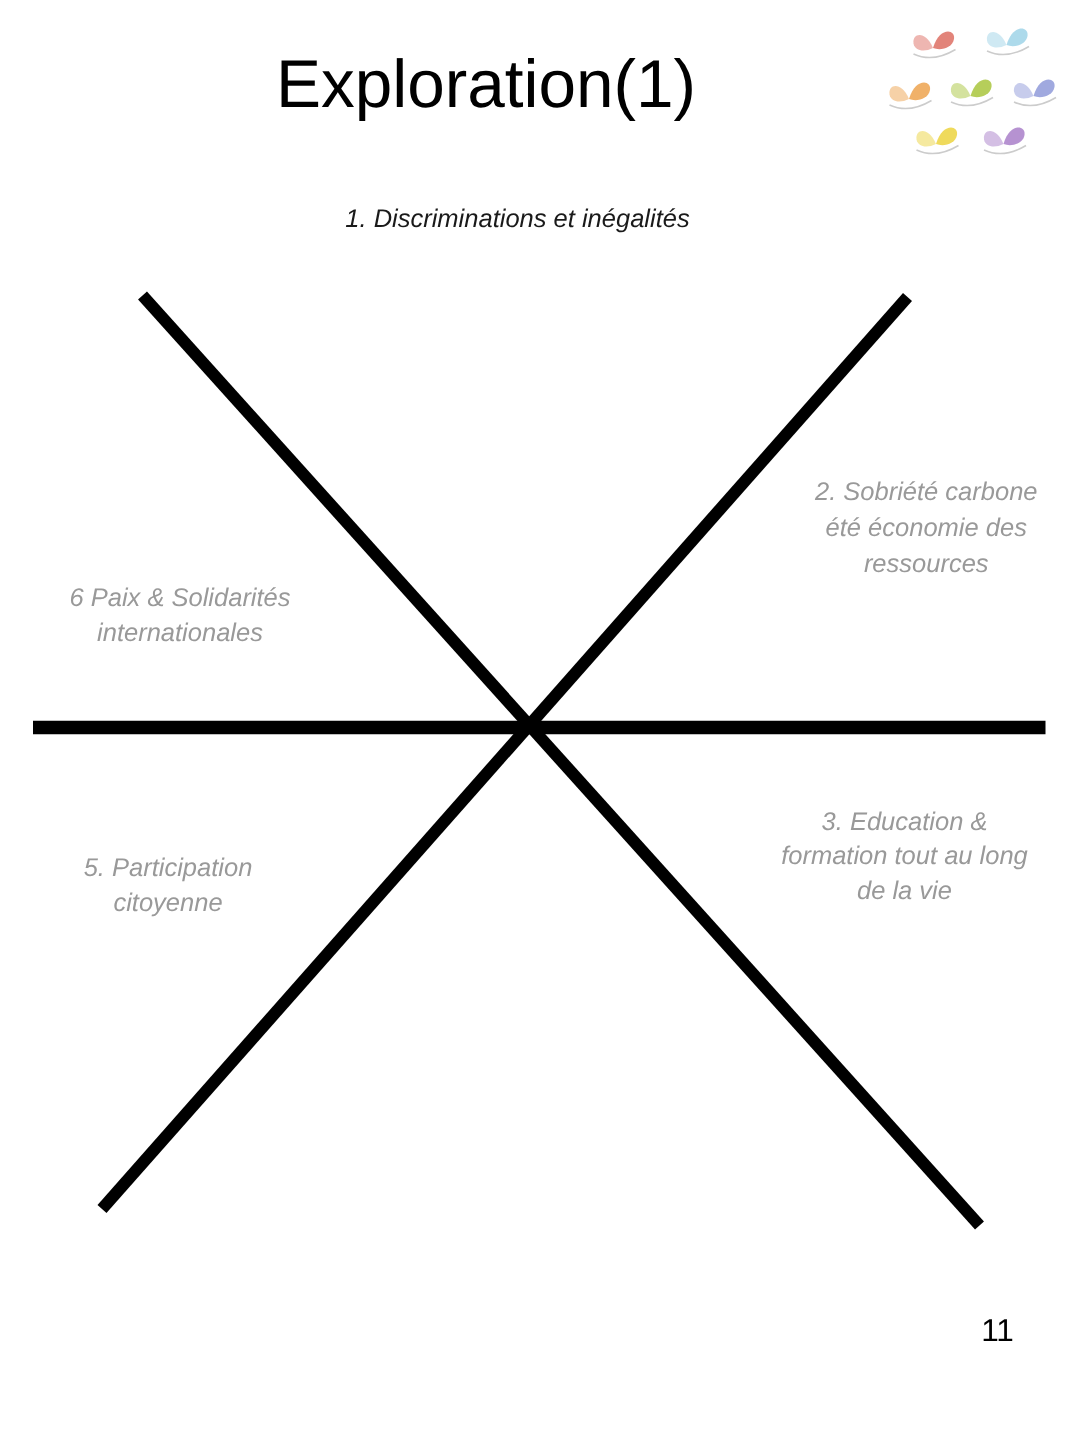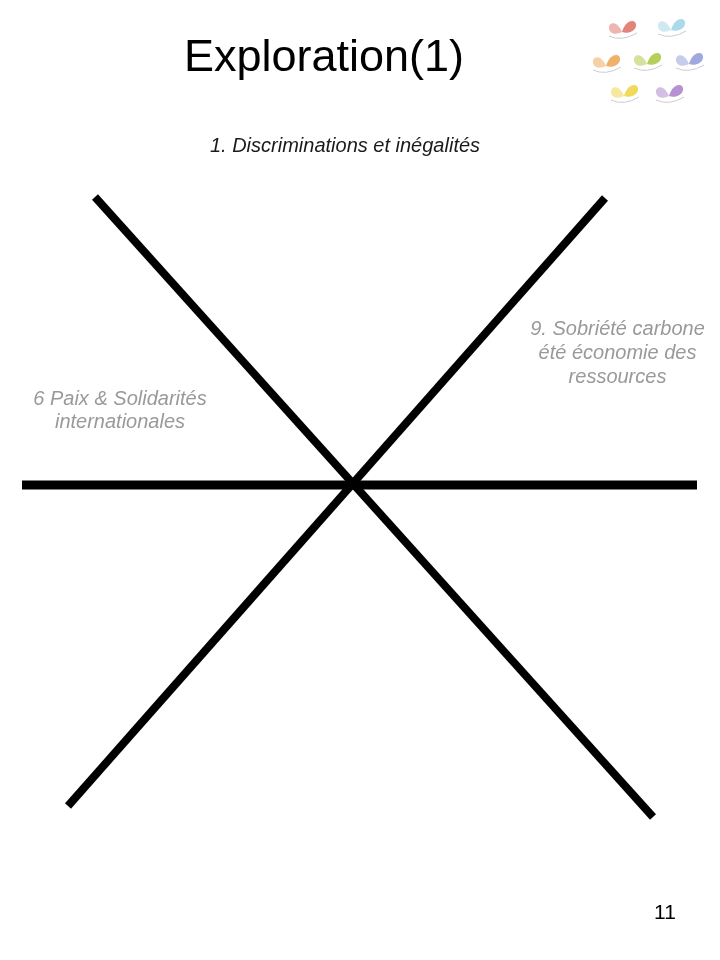--- a/index.html
+++ b/index.html
@@ -30,21 +30,21 @@
   .star-lines {
     position: absolute;
     left: 0;
     top: 0;
     width: 720px;
     height: 960px;
     pointer-events: none;
   }
   .axis-label {
     position: absolute;
-    font-size: 20px;
+    font-size: 17px;
     font-style: italic;
     line-height: 23px;
     color: #999999;
     text-align: center;
     white-space: pre-line;
   }
   .axis-label.emphasized {
     color: #1a1a1a;
     line-height: 21px;
   }
@@ -71,21 +71,21 @@
   .b0 { left: 25px; top: 8px; }
   .b1 { left: 74px; top: 6px; }
   .b2 { left: 9px;  top: 42px; }
   .b3 { left: 50px; top: 40px; }
   .b4 { left: 92px; top: 40px; }
   .b5 { left: 27px; top: 72px; }
   .b6 { left: 72px; top: 72px; }
   .page-number {
     position: absolute;
     left: 640px;
-    top: 900px;
+    top: 876px;
     width: 50px;
     text-align: center;
     font-size: 21px;
     color: #000000;
   }
 </style>
 </head>
 <body>
 
 <div class="slide">
@@ -145,25 +145,30 @@
   </div>
 
   <svg class="star-lines" viewBox="0 0 720 960">
     <line x1="22" y1="485" x2="697" y2="485" stroke="#000000" stroke-width="9"></line>
     <line x1="95" y1="197" x2="653" y2="817" stroke="#000000" stroke-width="8"></line>
     <line x1="605" y1="198" x2="68" y2="806" stroke="#000000" stroke-width="8"></line>
   </svg>
 
   <div class="axis-label emphasized label-1">1. Discriminations et inégalités</div>
 
-  <div class="axis-label label-2">9. Sobriété carbone
+  <div class="axis-label label-2">2. Sobriété carbone
 été économie des
 ressources</div>
 
+  <div class="axis-label label-3">3. Education &amp;
+formation tout au long
+de la vie</div>
 
 
+  <div class="axis-label label-5">5. Participation
+citoyenne</div>
 
   <div class="axis-label label-6">6 Paix &amp; Solidarités
 internationales</div>
 
   <div class="page-number">11</div>
 
 </div>
 
 </body></html>

